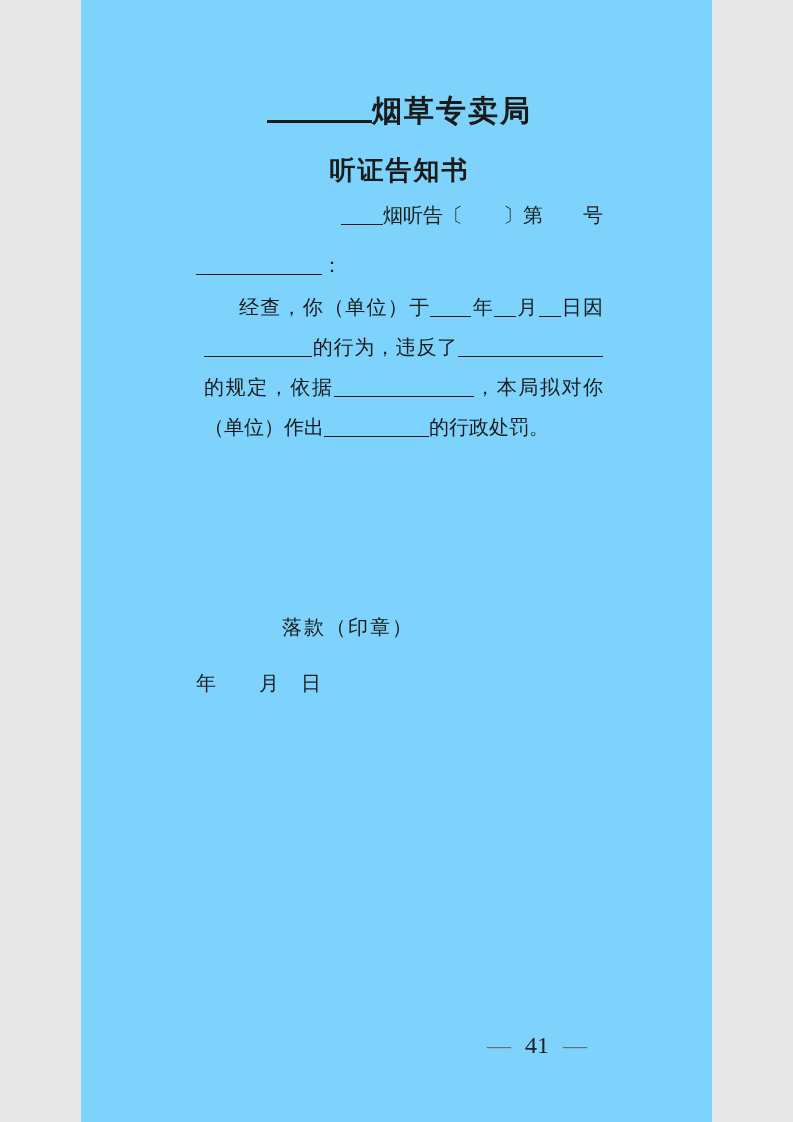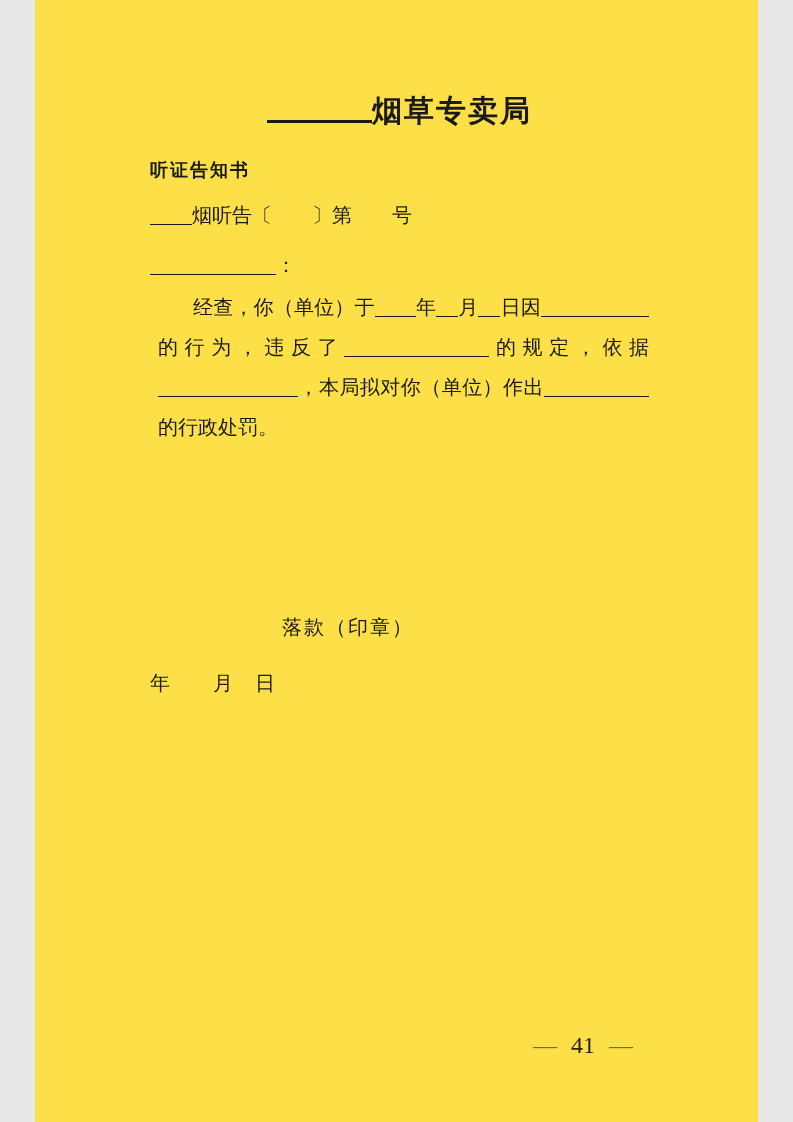--- a/index.html
+++ b/index.html
@@ -2,24 +2,24 @@
 <html><head>
 <meta charset="utf-8">
 <style>
   html, body {
     margin: 0;
     padding: 0;
     background: #e8e8e8;
   }
   .page {
     position: relative;
-    width: 723px;
+    width: 631px;
     height: 1122px;
     margin: 0 auto;
-    background: #fde047;
+    background: #7dd3fc;
     box-sizing: border-box;
     padding: 92px 109px 0 115px;
     color: #1a1a1a;
     font-family: "Liberation Serif", "DejaVu Serif", serif;
     font-size: 20px;
     overflow: hidden;
   }
   
   .org-line {
     margin: 0;
@@ -30,29 +30,30 @@
     letter-spacing: 2px;
     font-family: "Liberation Serif", "DejaVu Serif", serif;
   }
   .org-line .blank {
     border-bottom-width: 3px;
     height: 20px;
     vertical-align: -2px;
   }
   .doc-title {
     margin: 24px 0 0 0;
-    font-size: 18px;
+    text-align: center;
+    font-size: 26px;
     font-weight: 600;
     line-height: 33px;
     letter-spacing: 2px;
     font-family: "Liberation Sans", "DejaVu Sans", sans-serif;
   }
   .doc-no {
     margin: 14px 0 4px 0;
-    text-align: left;
+    text-align: right;
     font-size: 20px;
     line-height: 28px;
   }
   
   .salutation {
     margin-top: 16px;
     line-height: 40px;
   }
   .para {
     margin: 0;

